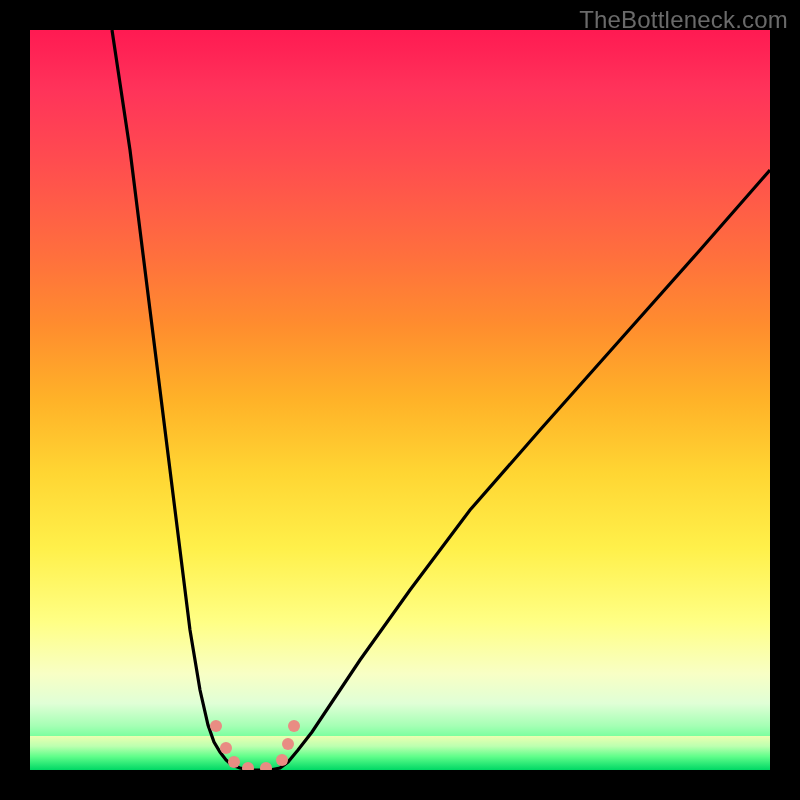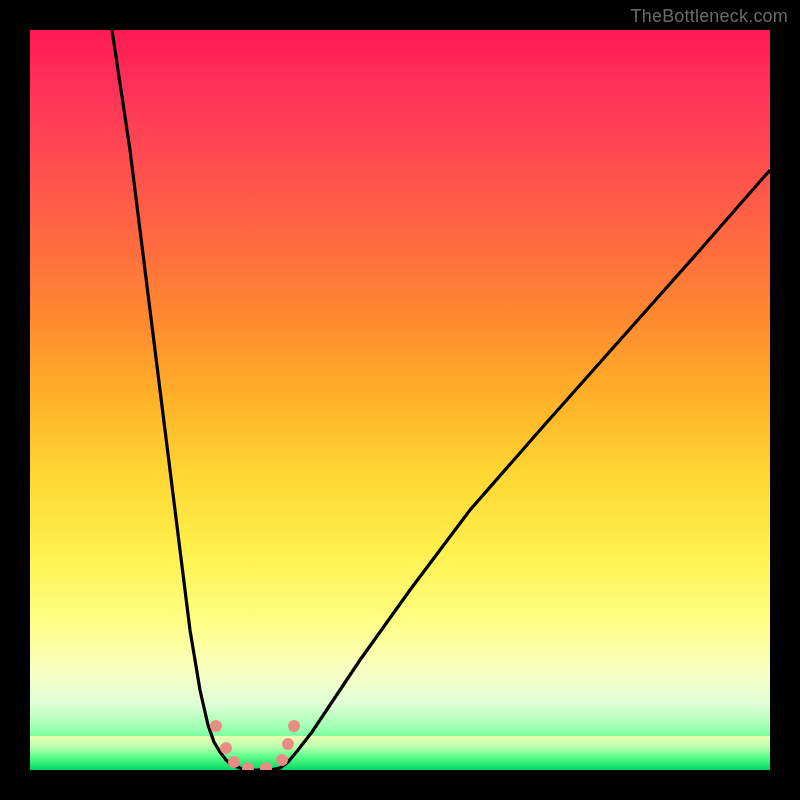--- a/index.html
+++ b/index.html
@@ -54,21 +54,21 @@
     position: absolute;
     inset: 0;
     width: 740px;
     height: 740px;
   }
   .watermark {
     position: absolute;
     top: 6px;
     right: 12px;
     color: #6a6a6a;
-    font-size: 18px;
+    font-size: 24px;
     letter-spacing: 0.2px;
     font-weight: 500;
     user-select: none;
   }
 </style>
 </head>
 <body>
 
 <div class="watermark">TheBottleneck.com</div>
 

